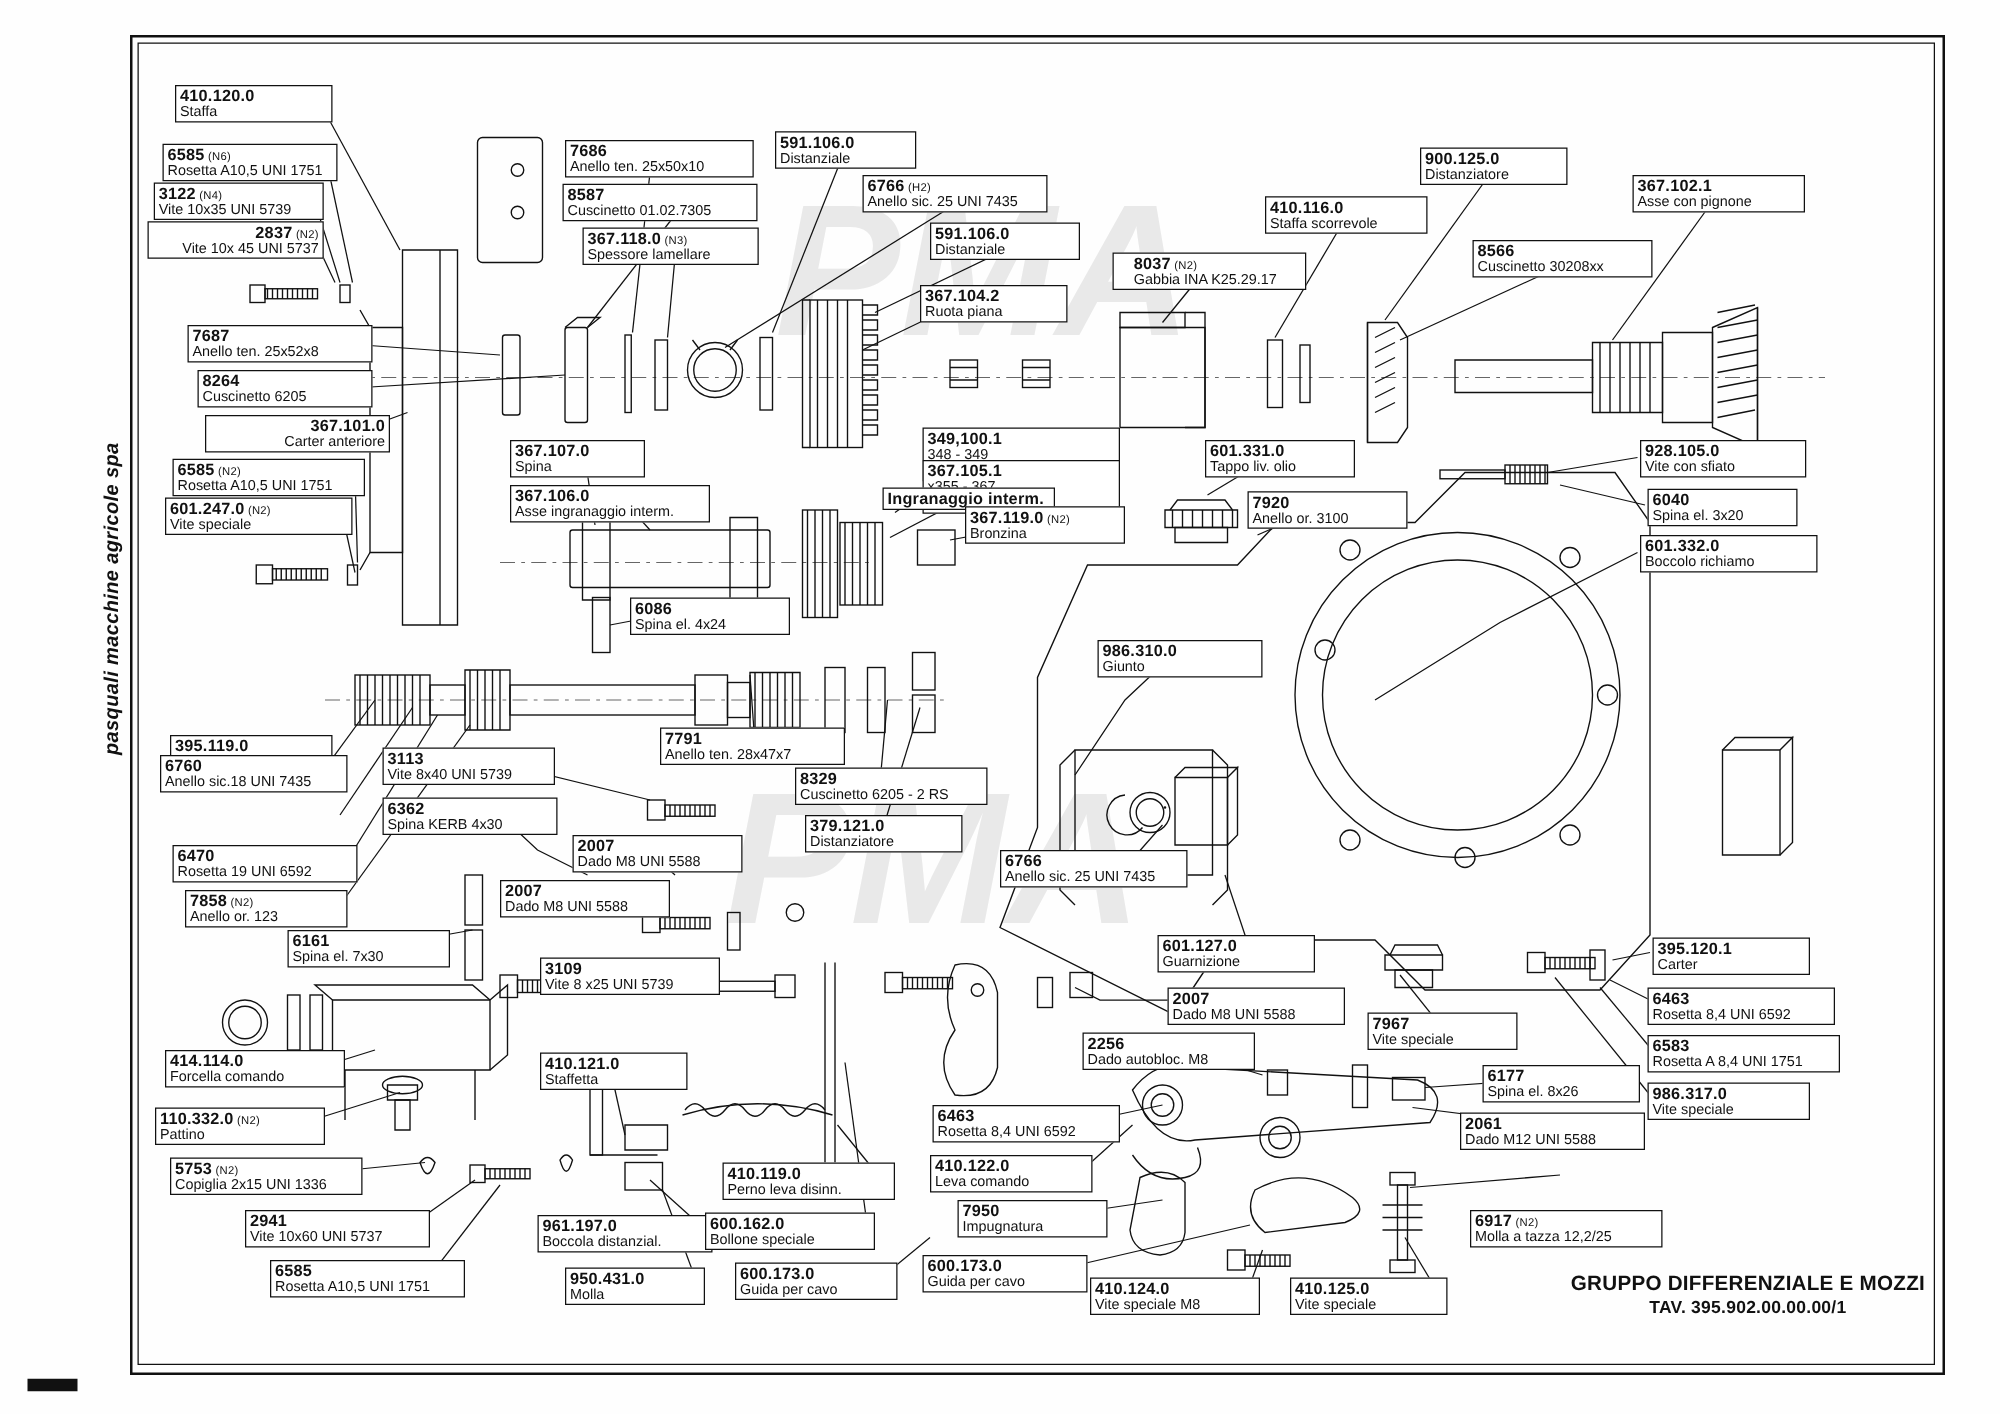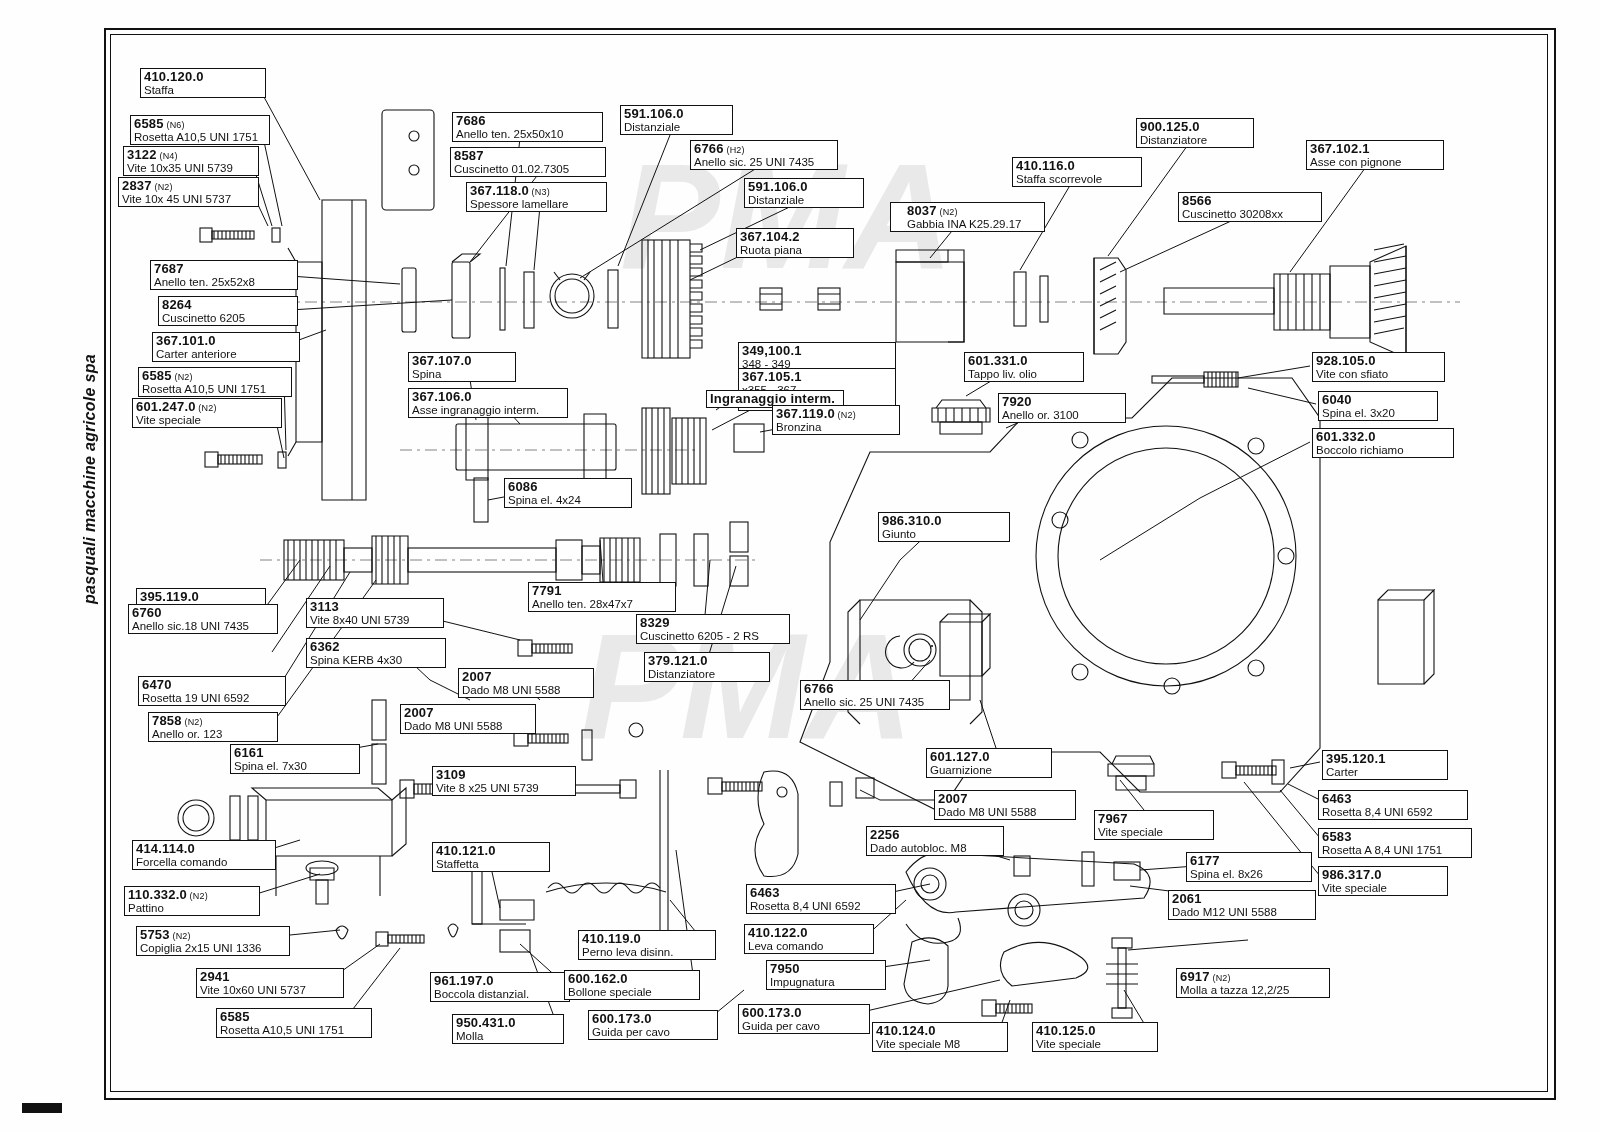--- a/index.html
+++ b/index.html
@@ -368,33 +368,33 @@
         <div class="desc">Staffa</div>
       </div>
       <div class="callout" style="left: 130px; top: 115px; min-width: 132px;">
         <div class="code">6585<span class="sup">  (N6)</span></div>
         <div class="desc">Rosetta A10,5 UNI 1751</div>
       </div>
       <div class="callout" style="left: 123px; top: 146px; min-width: 128px;">
         <div class="code">3122<span class="sup">  (N4)</span></div>
         <div class="desc">Vite 10x35 UNI 5739</div>
       </div>
-      <div class="callout" style="left: 118px; top: 177px; min-width: 133px;">
+      <div class="callout" style="left: 118px; top: 177px; min-width: 133px; text-align: right;">
         <div class="code">2837<span class="sup">  (N2)</span></div>
         <div class="desc">Vite 10x 45 UNI 5737</div>
       </div>
       <div class="callout" style="left: 150px; top: 260px; min-width: 140px;">
         <div class="code">7687</div>
         <div class="desc">Anello ten. 25x52x8</div>
       </div>
       <div class="callout" style="left: 158px; top: 296px; min-width: 132px;">
         <div class="code">8264</div>
         <div class="desc">Cuscinetto 6205</div>
       </div>
-      <div class="callout" style="left: 152px; top: 332px; min-width: 140px;">
+      <div class="callout" style="left: 164px; top: 332px; min-width: 140px; text-align: right;">
         <div class="code">367.101.0</div>
         <div class="desc">Carter anteriore</div>
       </div>
       <div class="callout" style="left: 138px; top: 367px; min-width: 146px;">
         <div class="code">6585<span class="sup">  (N2)</span></div>
         <div class="desc">Rosetta A10,5 UNI 1751</div>
       </div>
       <div class="callout" style="left: 132px; top: 398px; min-width: 142px;">
         <div class="code">601.247.0<span class="sup">  (N2)</span></div>
         <div class="desc">Vite speciale</div>
@@ -663,14 +663,18 @@
       <div class="callout" style="left: 872px; top: 1022px; min-width: 128px;">
         <div class="code">410.124.0</div>
         <div class="desc">Vite speciale M8</div>
       </div>
       <div class="callout" style="left: 1032px; top: 1022px; min-width: 118px;">
         <div class="code">410.125.0</div>
         <div class="desc">Vite speciale</div>
       </div>
     </div>
 
+  <div id="title-block">
+    <div class="t1">GRUPPO DIFFERENZIALE E MOZZI</div>
+    <div class="t2">TAV. 395.902.00.00.00/1</div>
+  </div>
 
 </div>
 
 </body></html>

